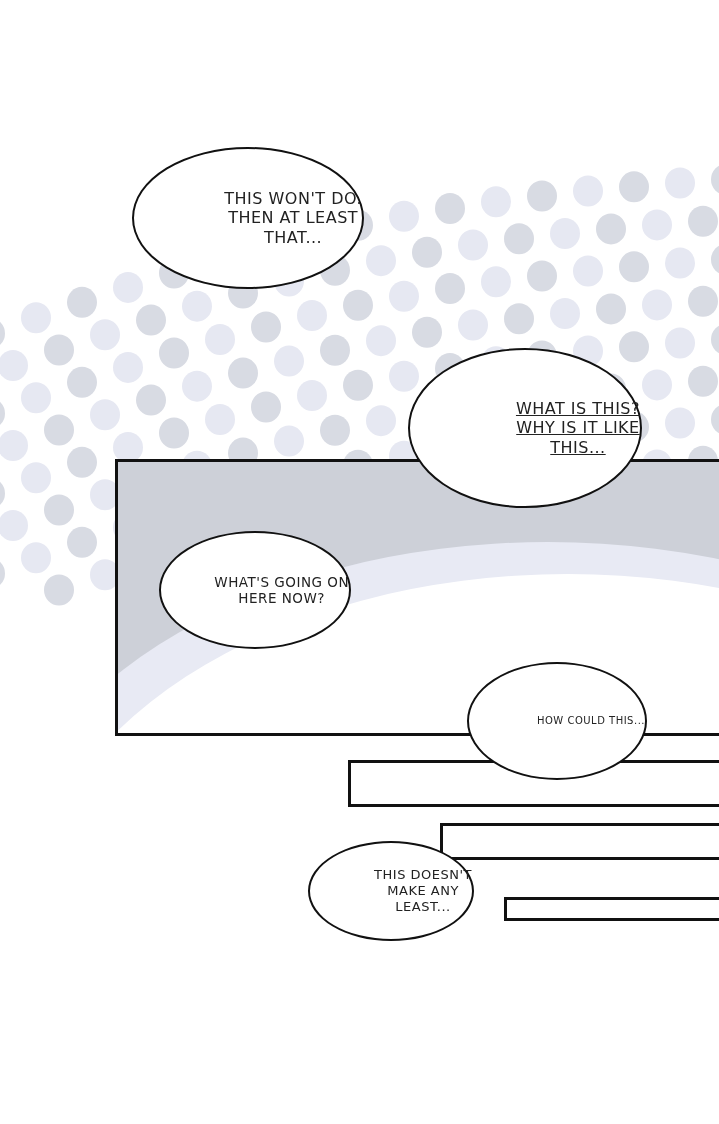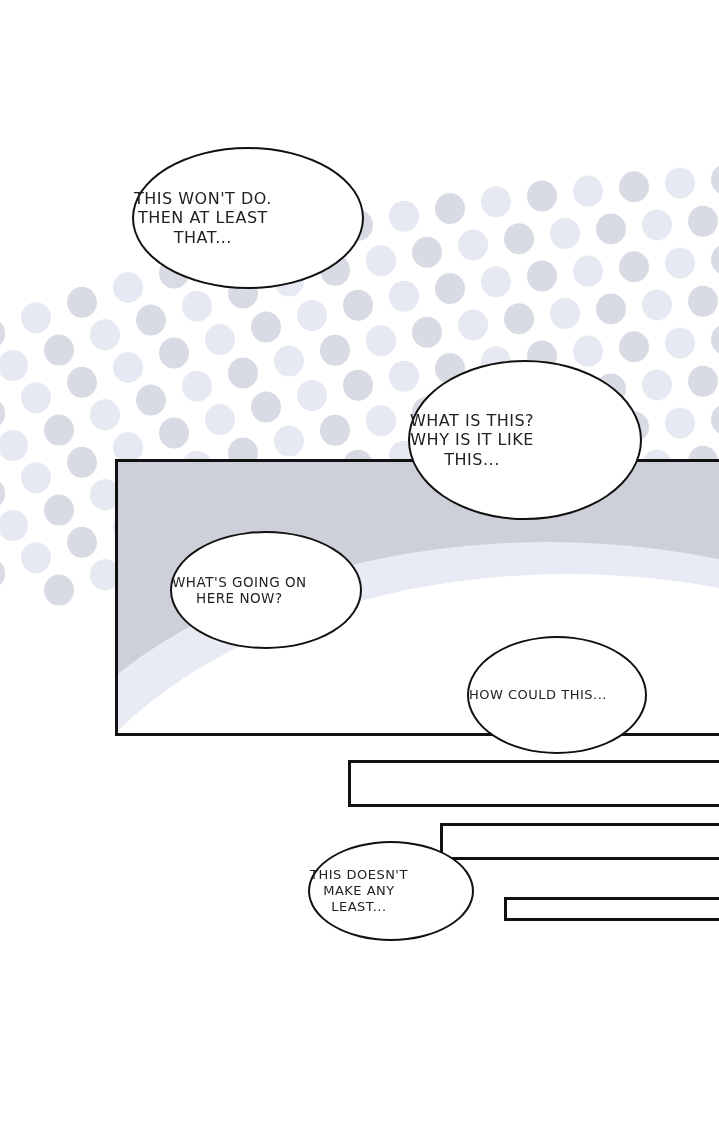--- a/index.html
+++ b/index.html
@@ -25,30 +25,30 @@
   .panel-main .arc-inner {
     position: absolute; left: -90px; top: 112px; width: 1080px; height: 700px;
     border-radius: 50%; background: #ffffff;
   }
   .strip1 { left: 348px; top: 760px; width: 390px; height: 47px; }
   .strip2 { left: 440px; top: 823px; width: 300px; height: 37px; }
   .strip3 { left: 504px; top: 897px; width: 230px; height: 24px; }
   .bubble {
     position: absolute; box-sizing: border-box;
     background: #fff; border: 2.5px solid #111; border-radius: 50%;
-    display: flex; align-items: center; justify-content: flex-start;
+    display: flex; align-items: center; justify-content: flex-end;
     text-align: center; color: #222;
     font-family: "DejaVu Sans", sans-serif;
     letter-spacing: 0.5px; line-height: 1.22;
     white-space: pre-line;
   }
   .b1 { left: 132px; top: 147px; width: 232px; height: 142px; font-size: 16px; }
-  .b2 { left: 408px; top: 360px; width: 234px; height: 160px; font-size: 16px; }
-  .b3 { left: 170px; top: 531px; width: 192px; height: 118px; font-size: 13.5px; }
-  .b4 { left: 467px; top: 636px; width: 180px; height: 118px; font-size: 13px; }
+  .b2 { left: 408px; top: 348px; width: 234px; height: 160px; font-size: 16px; text-decoration: underline; }
+  .b3 { left: 159px; top: 531px; width: 192px; height: 118px; font-size: 13.5px; }
+  .b4 { left: 467px; top: 662px; width: 180px; height: 118px; font-size: 10px; }
   .b5 { left: 308px; top: 841px; width: 166px; height: 100px; font-size: 13px; line-height: 1.25; }
 </style>
 </head>
 <body>
 
 <svg class="dots" viewBox="0 0 719 1124" xmlns="http://www.w3.org/2000/svg">
   <g id="dotgroup">
       <ellipse cx="-10" cy="333.39663134186503" rx="15" ry="15.5" fill="#d8dbe3"></ellipse>
       <ellipse cx="36" cy="317.7900616105601" rx="15" ry="15.5" fill="#e6e8f2"></ellipse>
       <ellipse cx="82" cy="302.37270332894605" rx="15" ry="15.5" fill="#d8dbe3"></ellipse>

